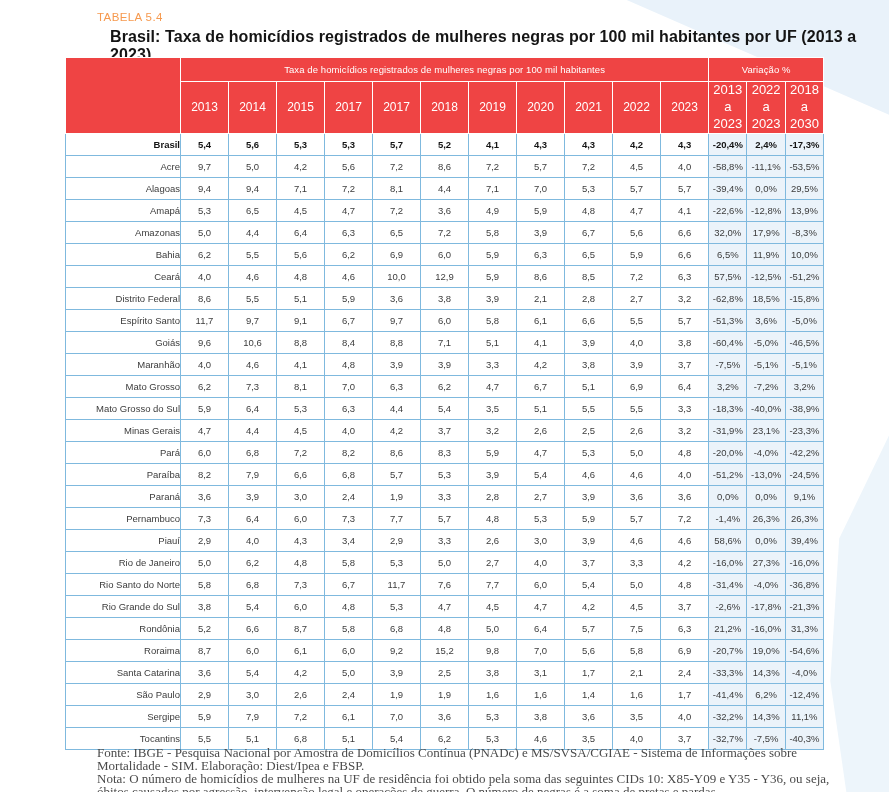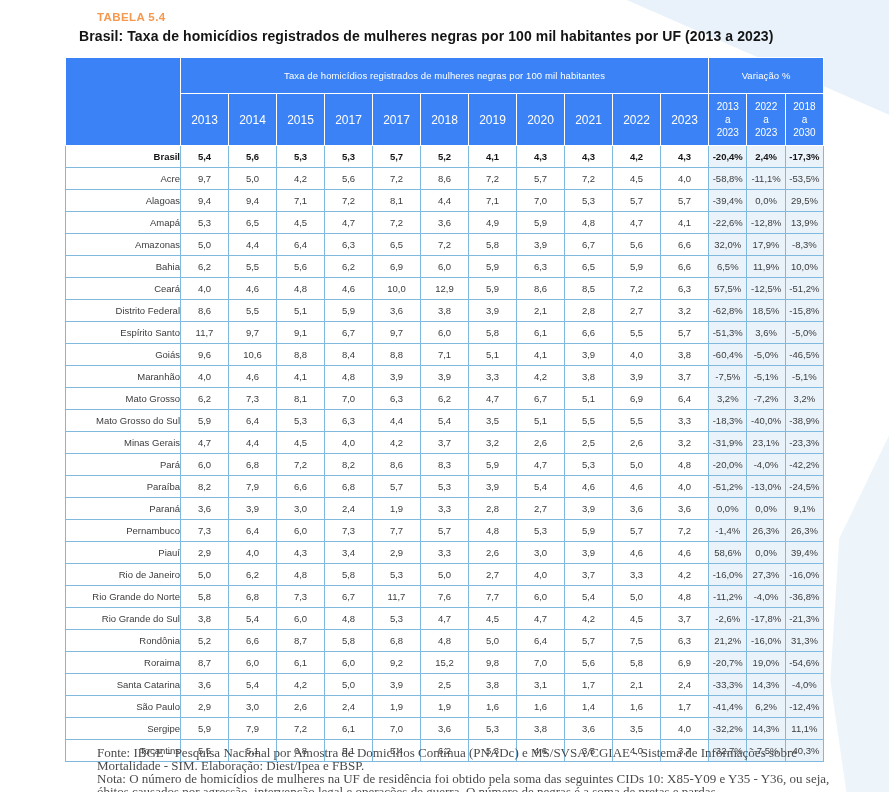--- a/index.html
+++ b/index.html
@@ -10,41 +10,41 @@
     overflow: hidden;
     font-family: "Liberation Sans", sans-serif;
     -webkit-font-smoothing: antialiased;
   }
   .deco { position: absolute; inset: 0; pointer-events: none; }
   .deco-top    { background: #e9f2fa; clip-path: polygon(70.5% 0, 100% 0, 100% 14.5%); }
   .deco-bottom { background: #edf5fb; clip-path: polygon(100% 55%, 100% 100%, 95.2% 100%, 93.4% 86%, 94.4% 68%); }
 
   .title {
     position: absolute; left: 97px; top: 11px;
-    font-size: 11.5px; font-weight: 700; letter-spacing: .4px;
+    font-size: 11.5px; font-weight: 400; letter-spacing: .4px;
     color: #f6994e;
     text-align: center;
   }
   .subtitle {
-    position: absolute; left: 79px; top: 28px;
-    font-size: 14px; font-weight: 700; color: #141414; letter-spacing: .1px;
+    position: absolute; left: 110px; top: 28px;
+    font-size: 16px; font-weight: 700; color: #141414; letter-spacing: .1px;
   }
 
   table.rates {
     position: absolute; left: 65px; top: 57px;
     width: 757px; border-collapse: collapse; table-layout: fixed;
   }
   table.rates thead th {
-    background: #3b82f6; color: #ffffff; font-weight: 400;
-    border: 1px solid #ffffff; padding: 6px; text-align: center;
+    background: #ef4444; color: #ffffff; font-weight: 400;
+    border: 1px solid #ffffff; padding: 0; text-align: center;
   }
   th.corner-th { border-bottom-color: #7fb9de; }
   th.group-th { height: 23px; font-size: 9.5px; letter-spacing: .1px; }
   th.year-th  { height: 37px; font-size: 12px; border-bottom-color: #7fb9de; }
-  th.varh-th  { height: 37px; font-size: 10px; line-height: 1.3; padding: 0 3px; border-bottom-color: #7fb9de; }
+  th.varh-th  { height: 37px; font-size: 13px; line-height: 1.3; padding: 0 3px; border-bottom-color: #7fb9de; }
 
   table.rates tbody td {
     border: 1px solid #7fb9de;
     height: 21px; padding: 0;
     font-size: 9.5px; color: #3c3c3c;
     text-align: center; background: #ffffff;
     white-space: nowrap; overflow: hidden;
   }
   table.rates tbody td.label { text-align: right; padding-left: 8px; }
   table.rates tbody td.var { background: #ebf3fa; }
@@ -441,33 +441,33 @@
         <td>2,7</td>
         <td>4,0</td>
         <td>3,7</td>
         <td>3,3</td>
         <td>4,2</td>
         <td class="var">-16,0%</td>
         <td class="var">27,3%</td>
         <td class="var">-16,0%</td>
       </tr>
       <tr>
-        <td class="label">Rio Grande do Norte</td>
+        <td class="label">Rio Santo do Norte</td>
         <td>5,8</td>
         <td>6,8</td>
         <td>7,3</td>
         <td>6,7</td>
         <td>11,7</td>
         <td>7,6</td>
         <td>7,7</td>
         <td>6,0</td>
         <td>5,4</td>
         <td>5,0</td>
         <td>4,8</td>
-        <td class="var">-11,2%</td>
+        <td class="var">-31,4%</td>
         <td class="var">-4,0%</td>
         <td class="var">-36,8%</td>
       </tr>
       <tr>
         <td class="label">Rio Grande do Sul</td>
         <td>3,8</td>
         <td>5,4</td>
         <td>6,0</td>
         <td>4,8</td>
         <td>5,3</td>

